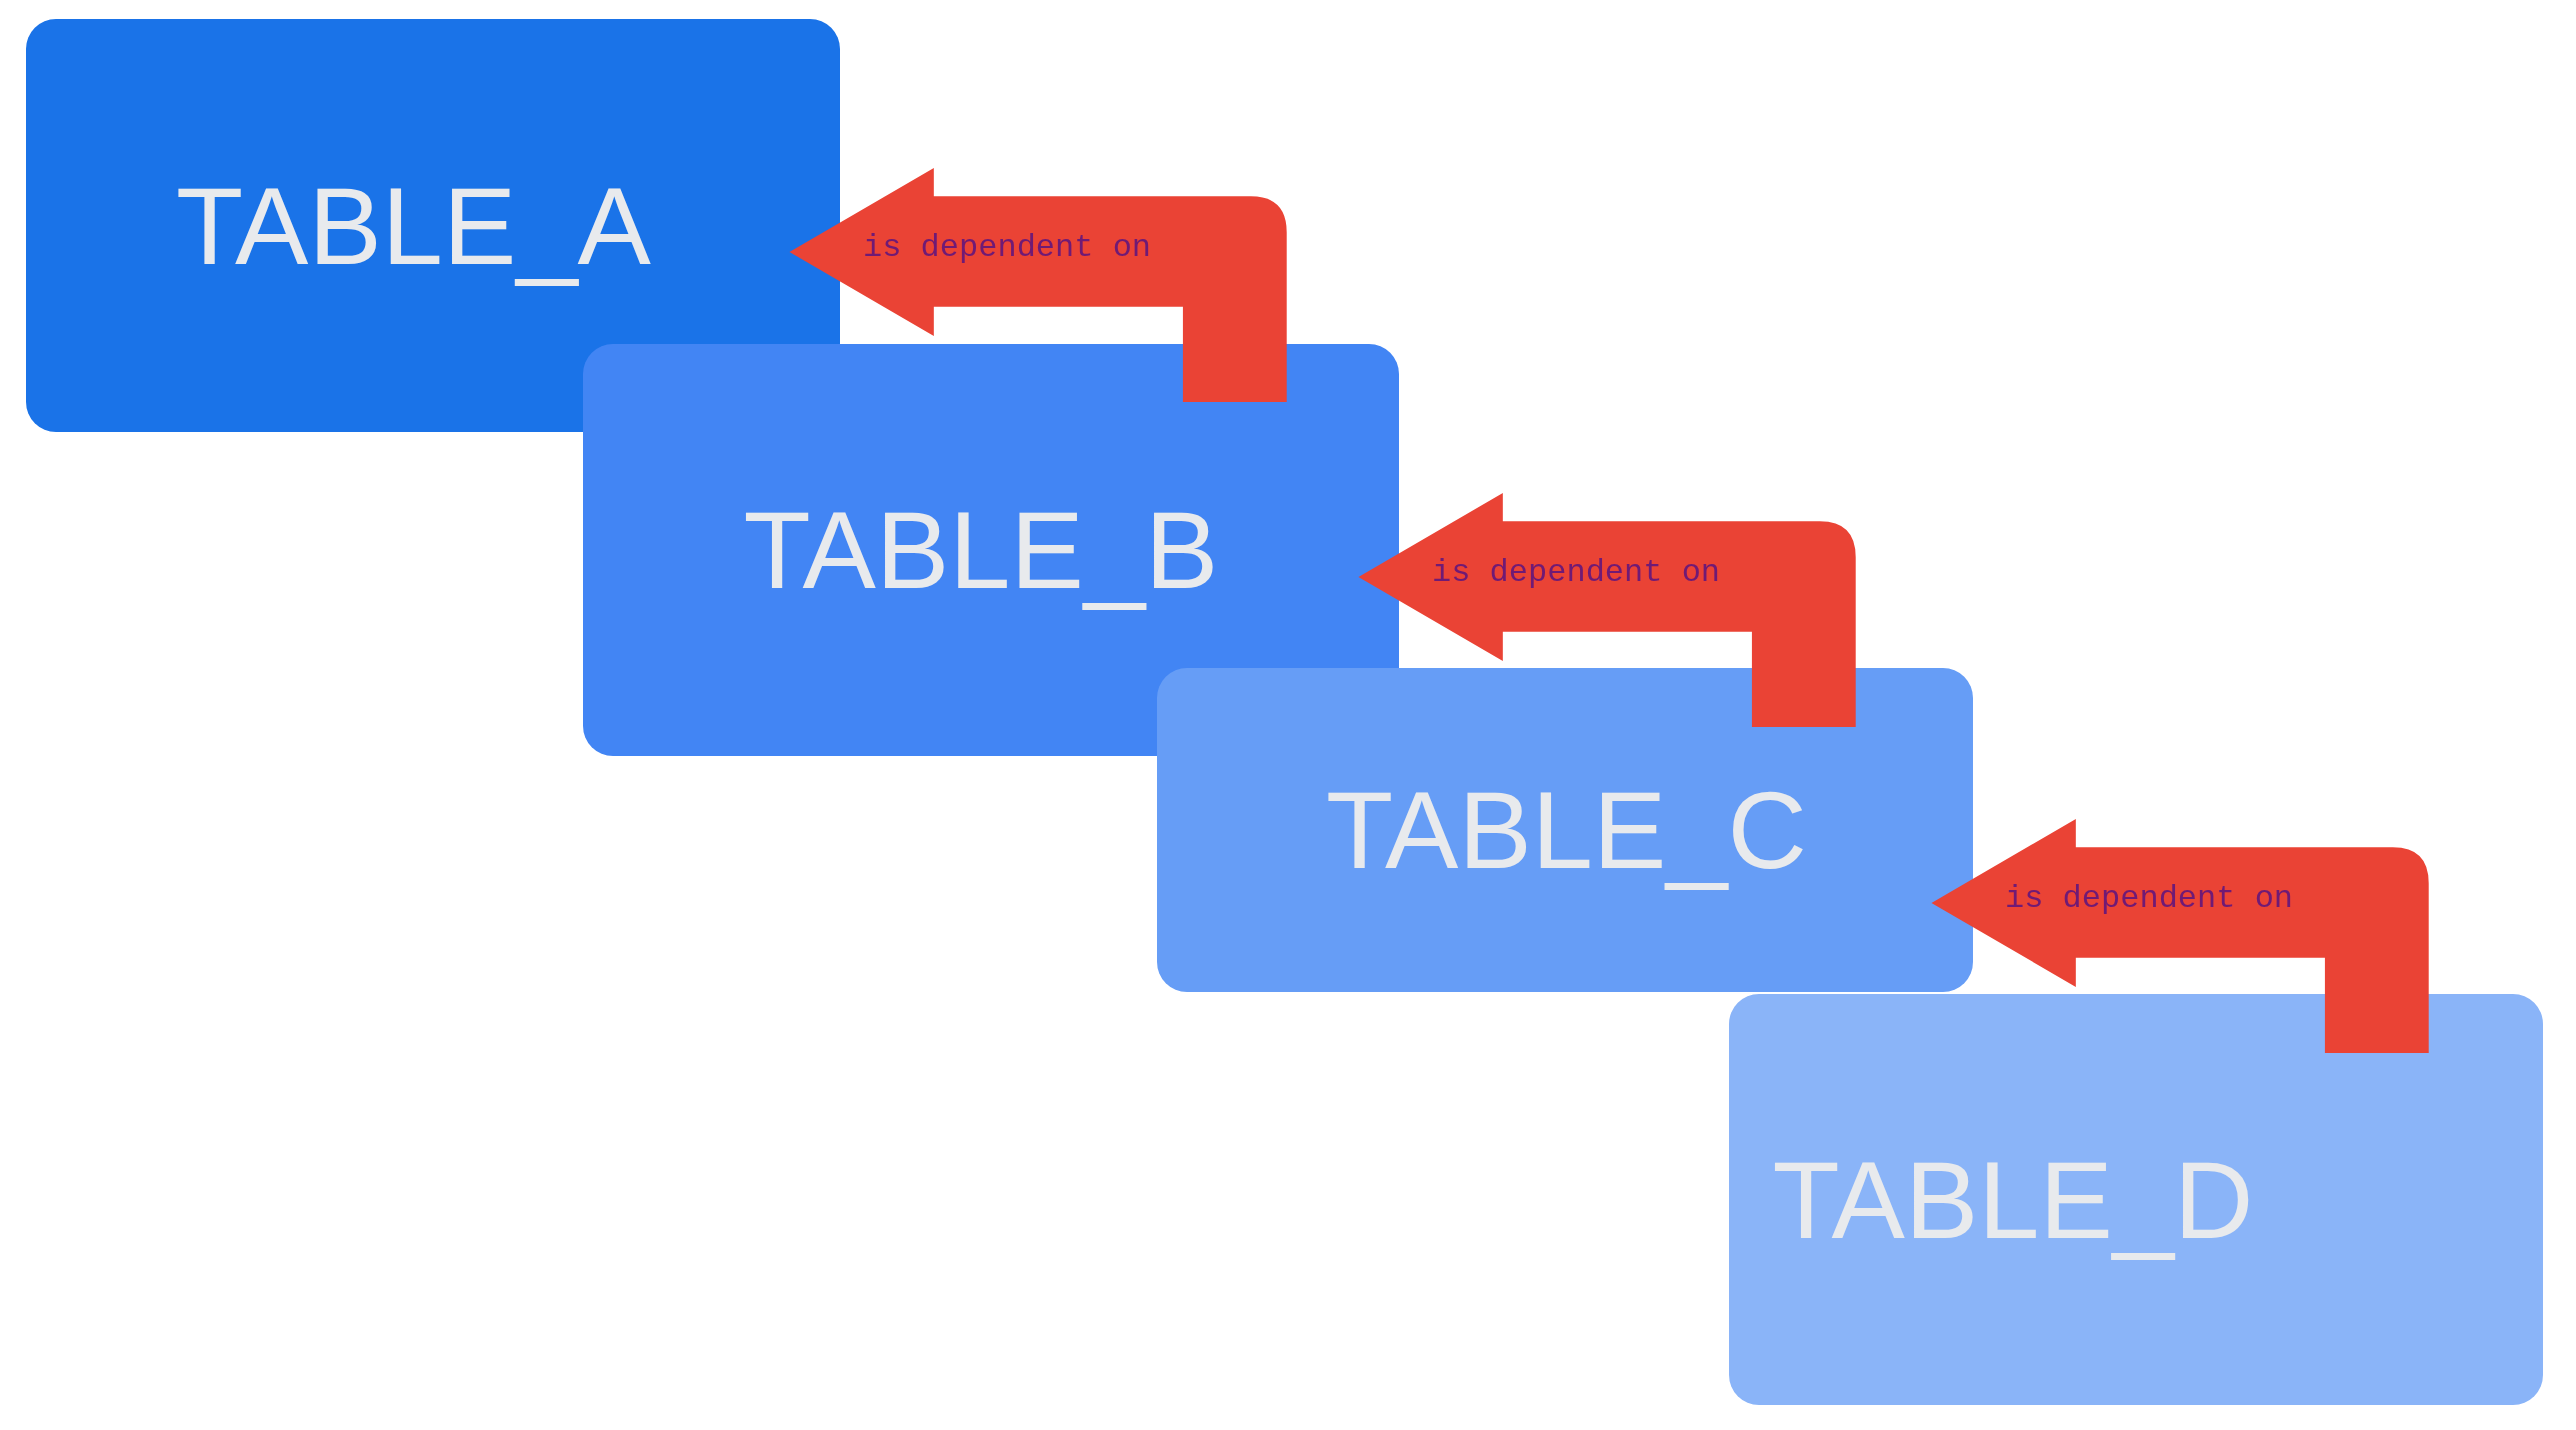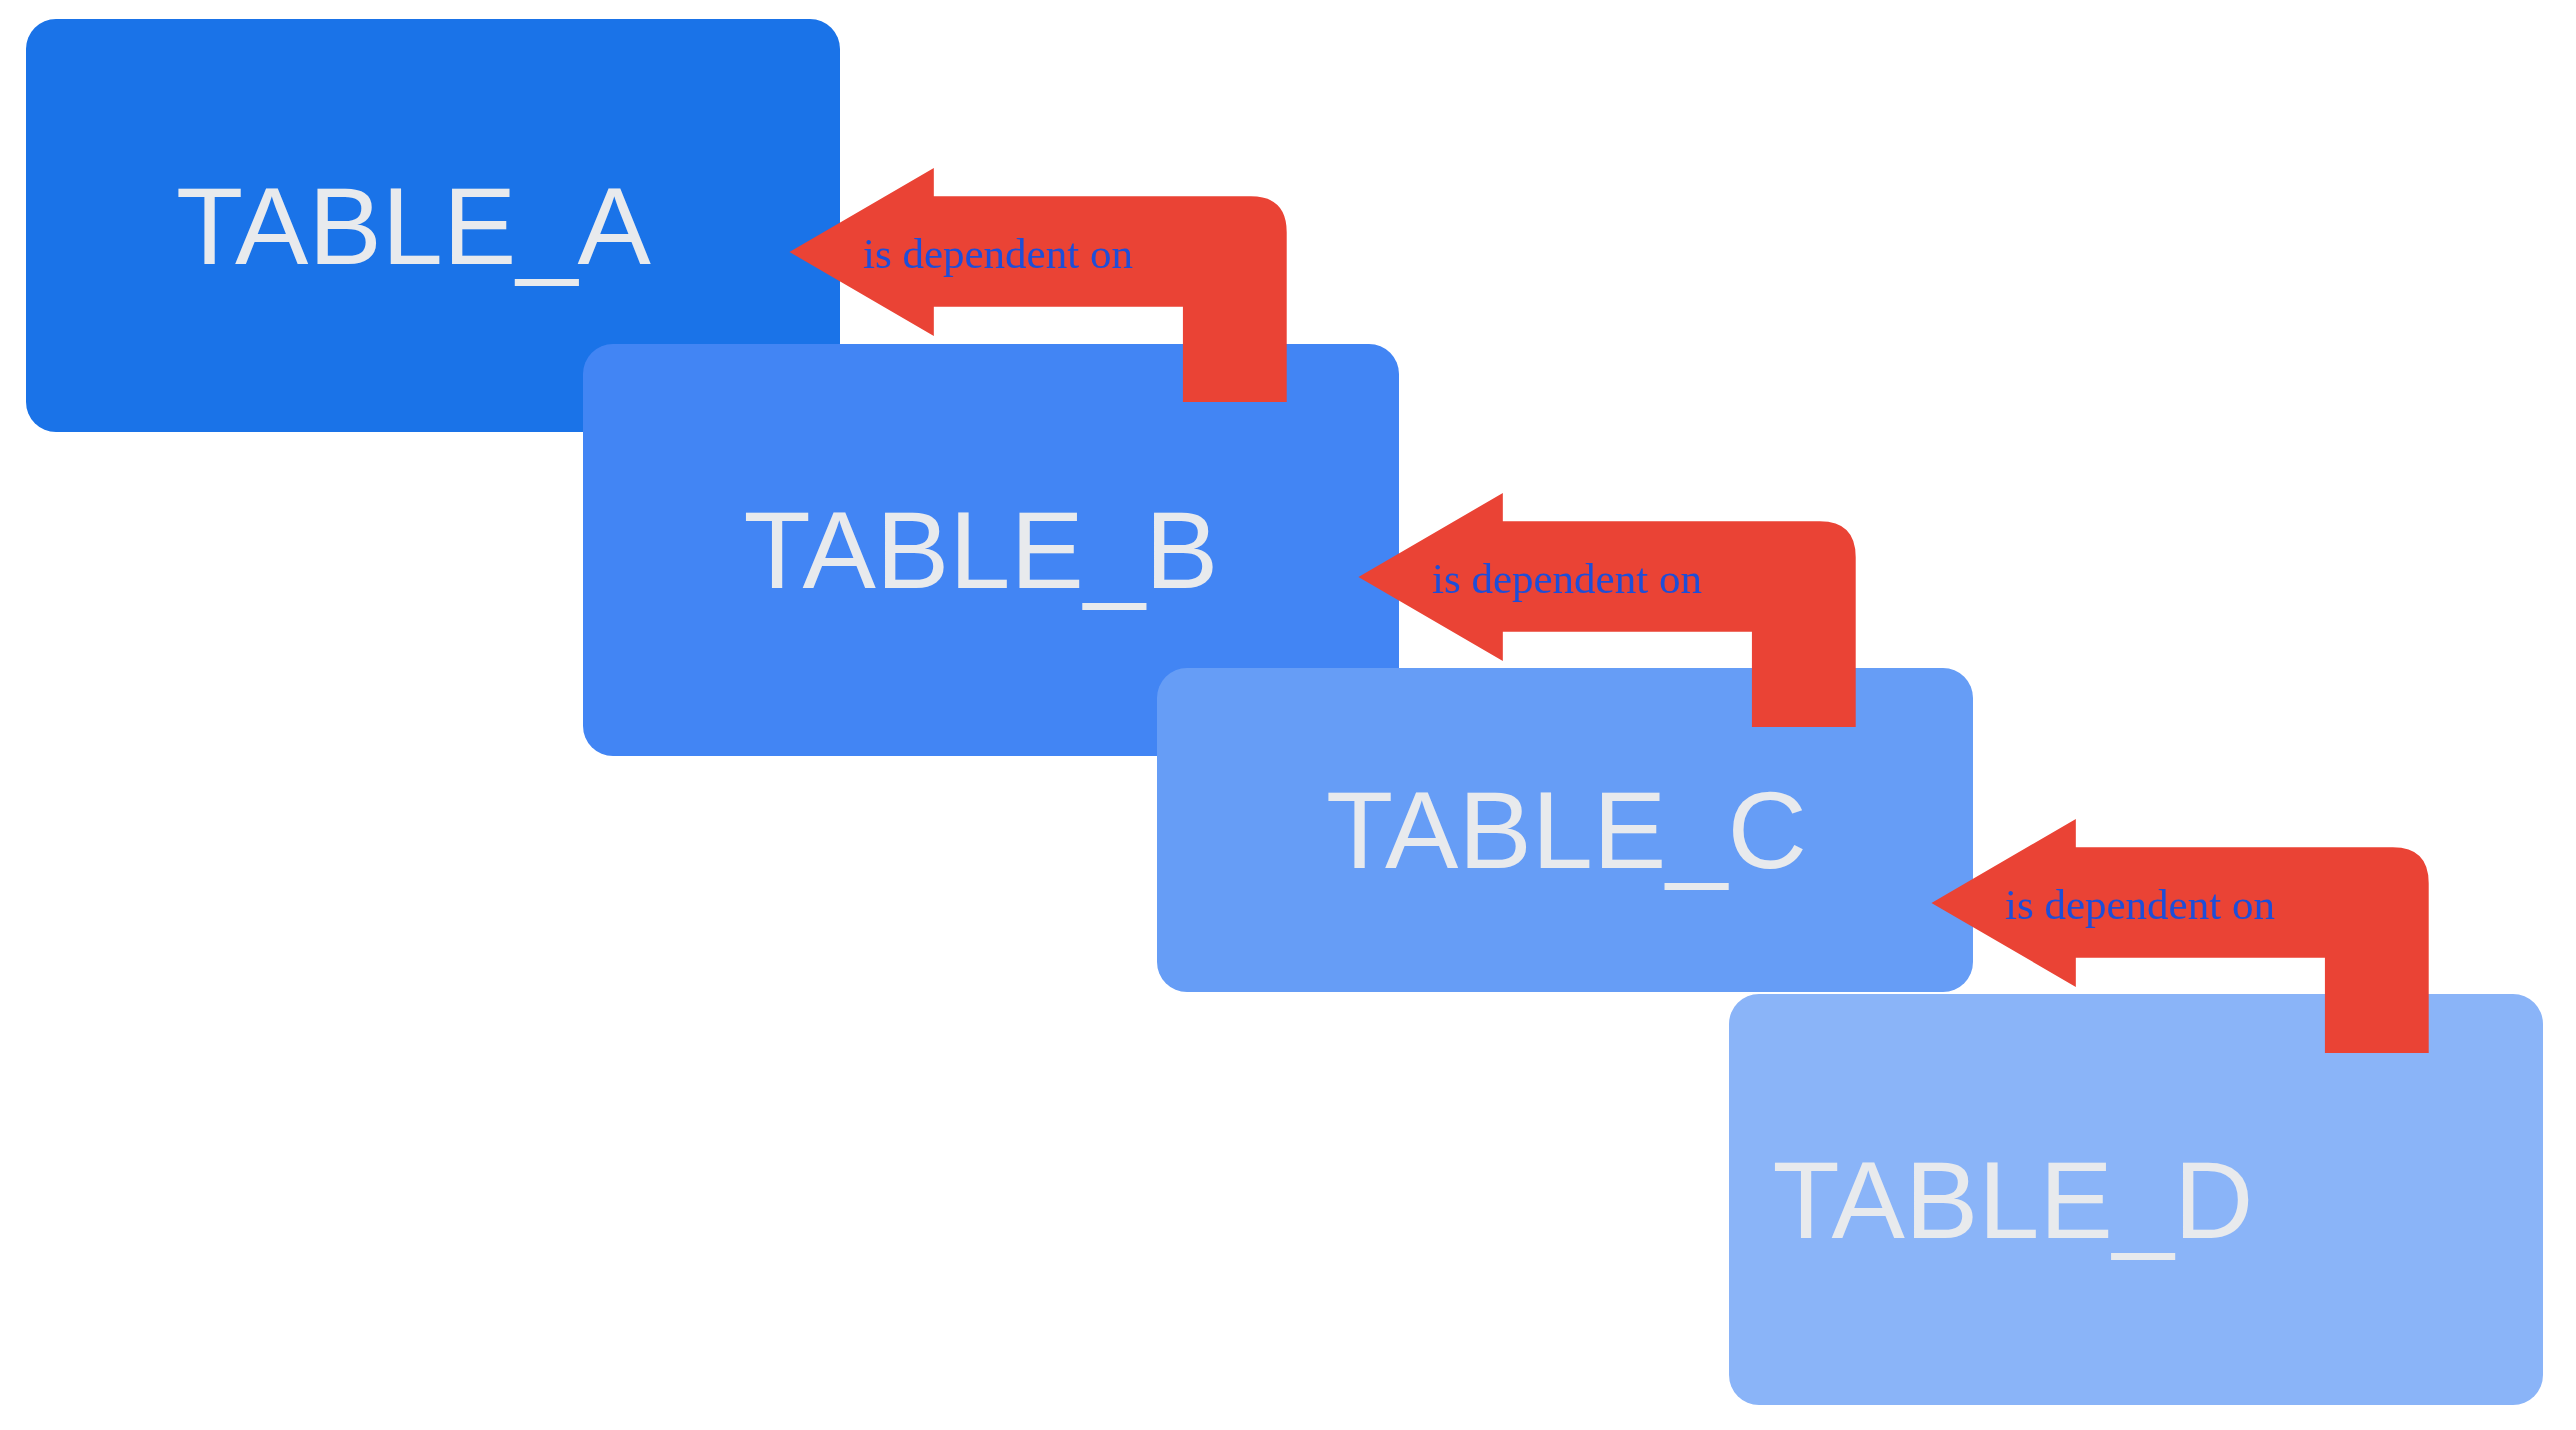--- a/index.html
+++ b/index.html
@@ -37,25 +37,25 @@
   .edge {
     position: absolute;
     pointer-events: none;
   }
   .edge svg {
     display: block;
     overflow: visible;
   }
   .edge-label {
     position: absolute;
-    font-size: 43px;
+    font-size: 32px;
     line-height: 1;
-    color: #1d4ed8;
+    color: #701a75;
     white-space: nowrap;
-    font-family: Liberation Serif, serif;
+    font-family: Liberation Mono, monospace;
   }
 </style>
 </head>
 <body>
 
 <div id="canvas" style="width: 2576px; height: 1430px; background: rgb(255, 255, 255);">
     <div class="node" style="left: 25.5px; top: 19px; width: 814px; height: 413px; background: rgb(26, 115, 232); justify-content: center;">
       <span class="node-label" style="transform: translateX(-19px);">TABLE_A</span>
     </div>
     <div class="node" style="left: 583px; top: 344px; width: 816px; height: 412px; background: rgb(66, 133, 244); justify-content: center; padding-left: 18px;">

